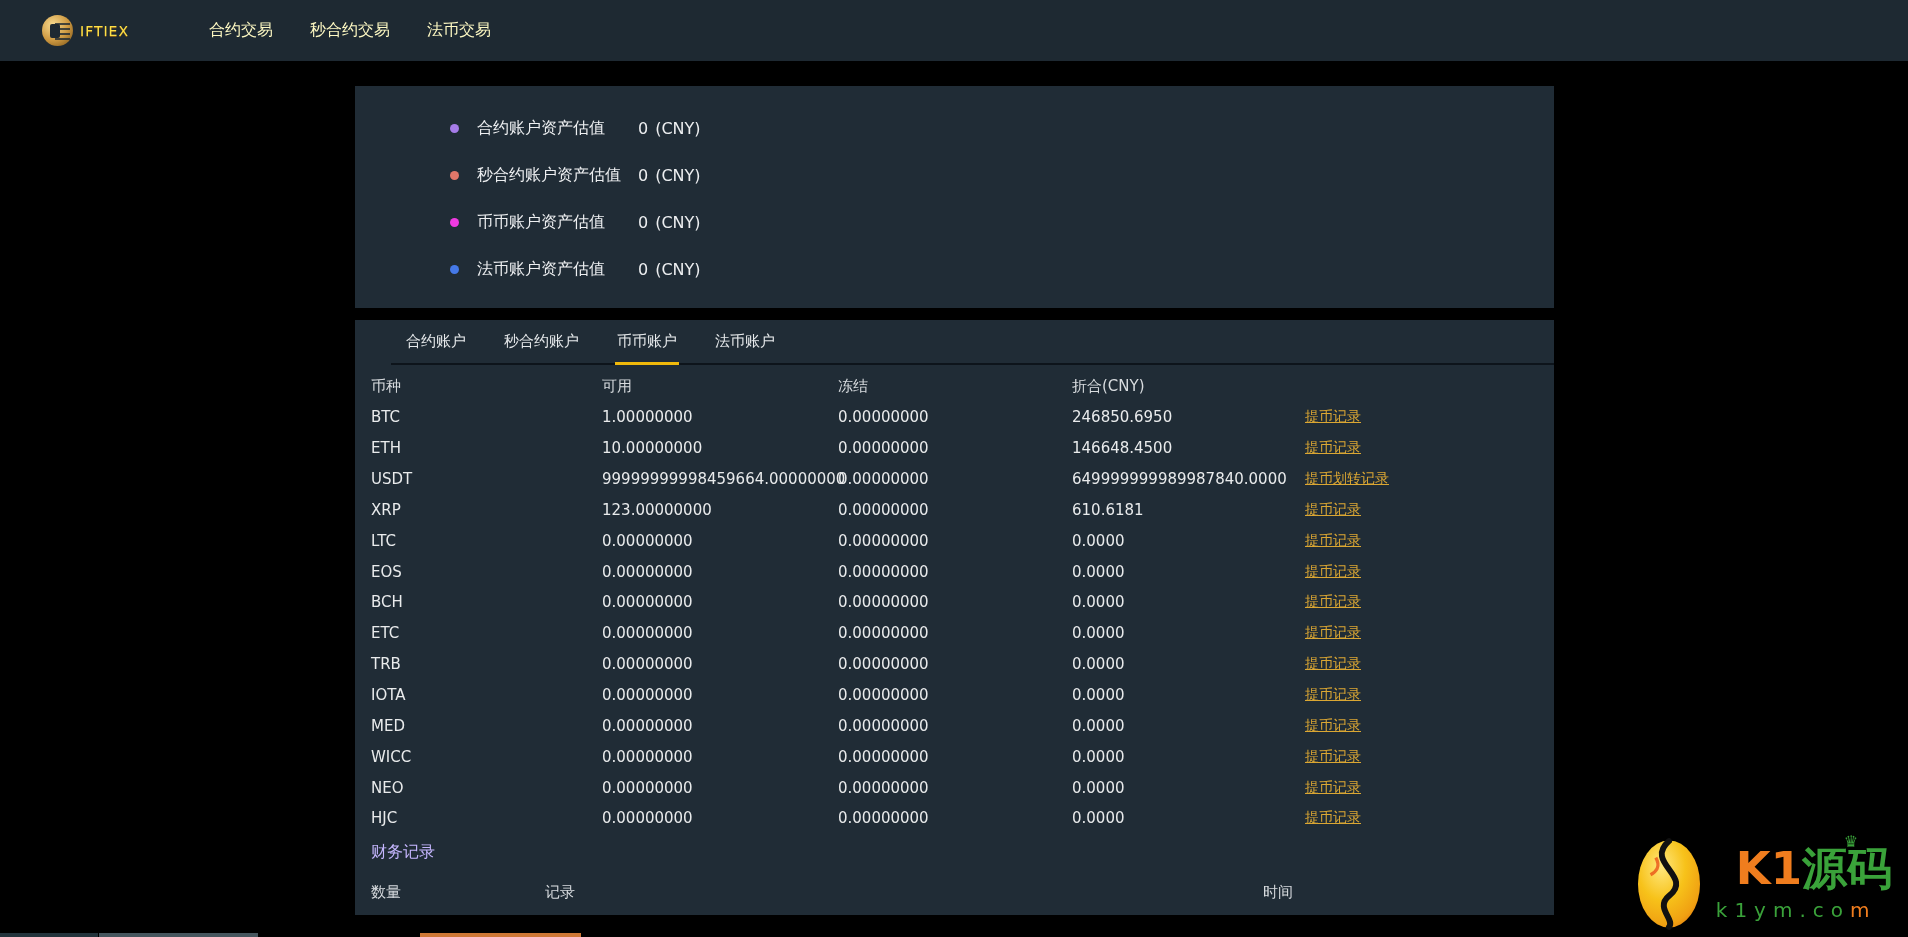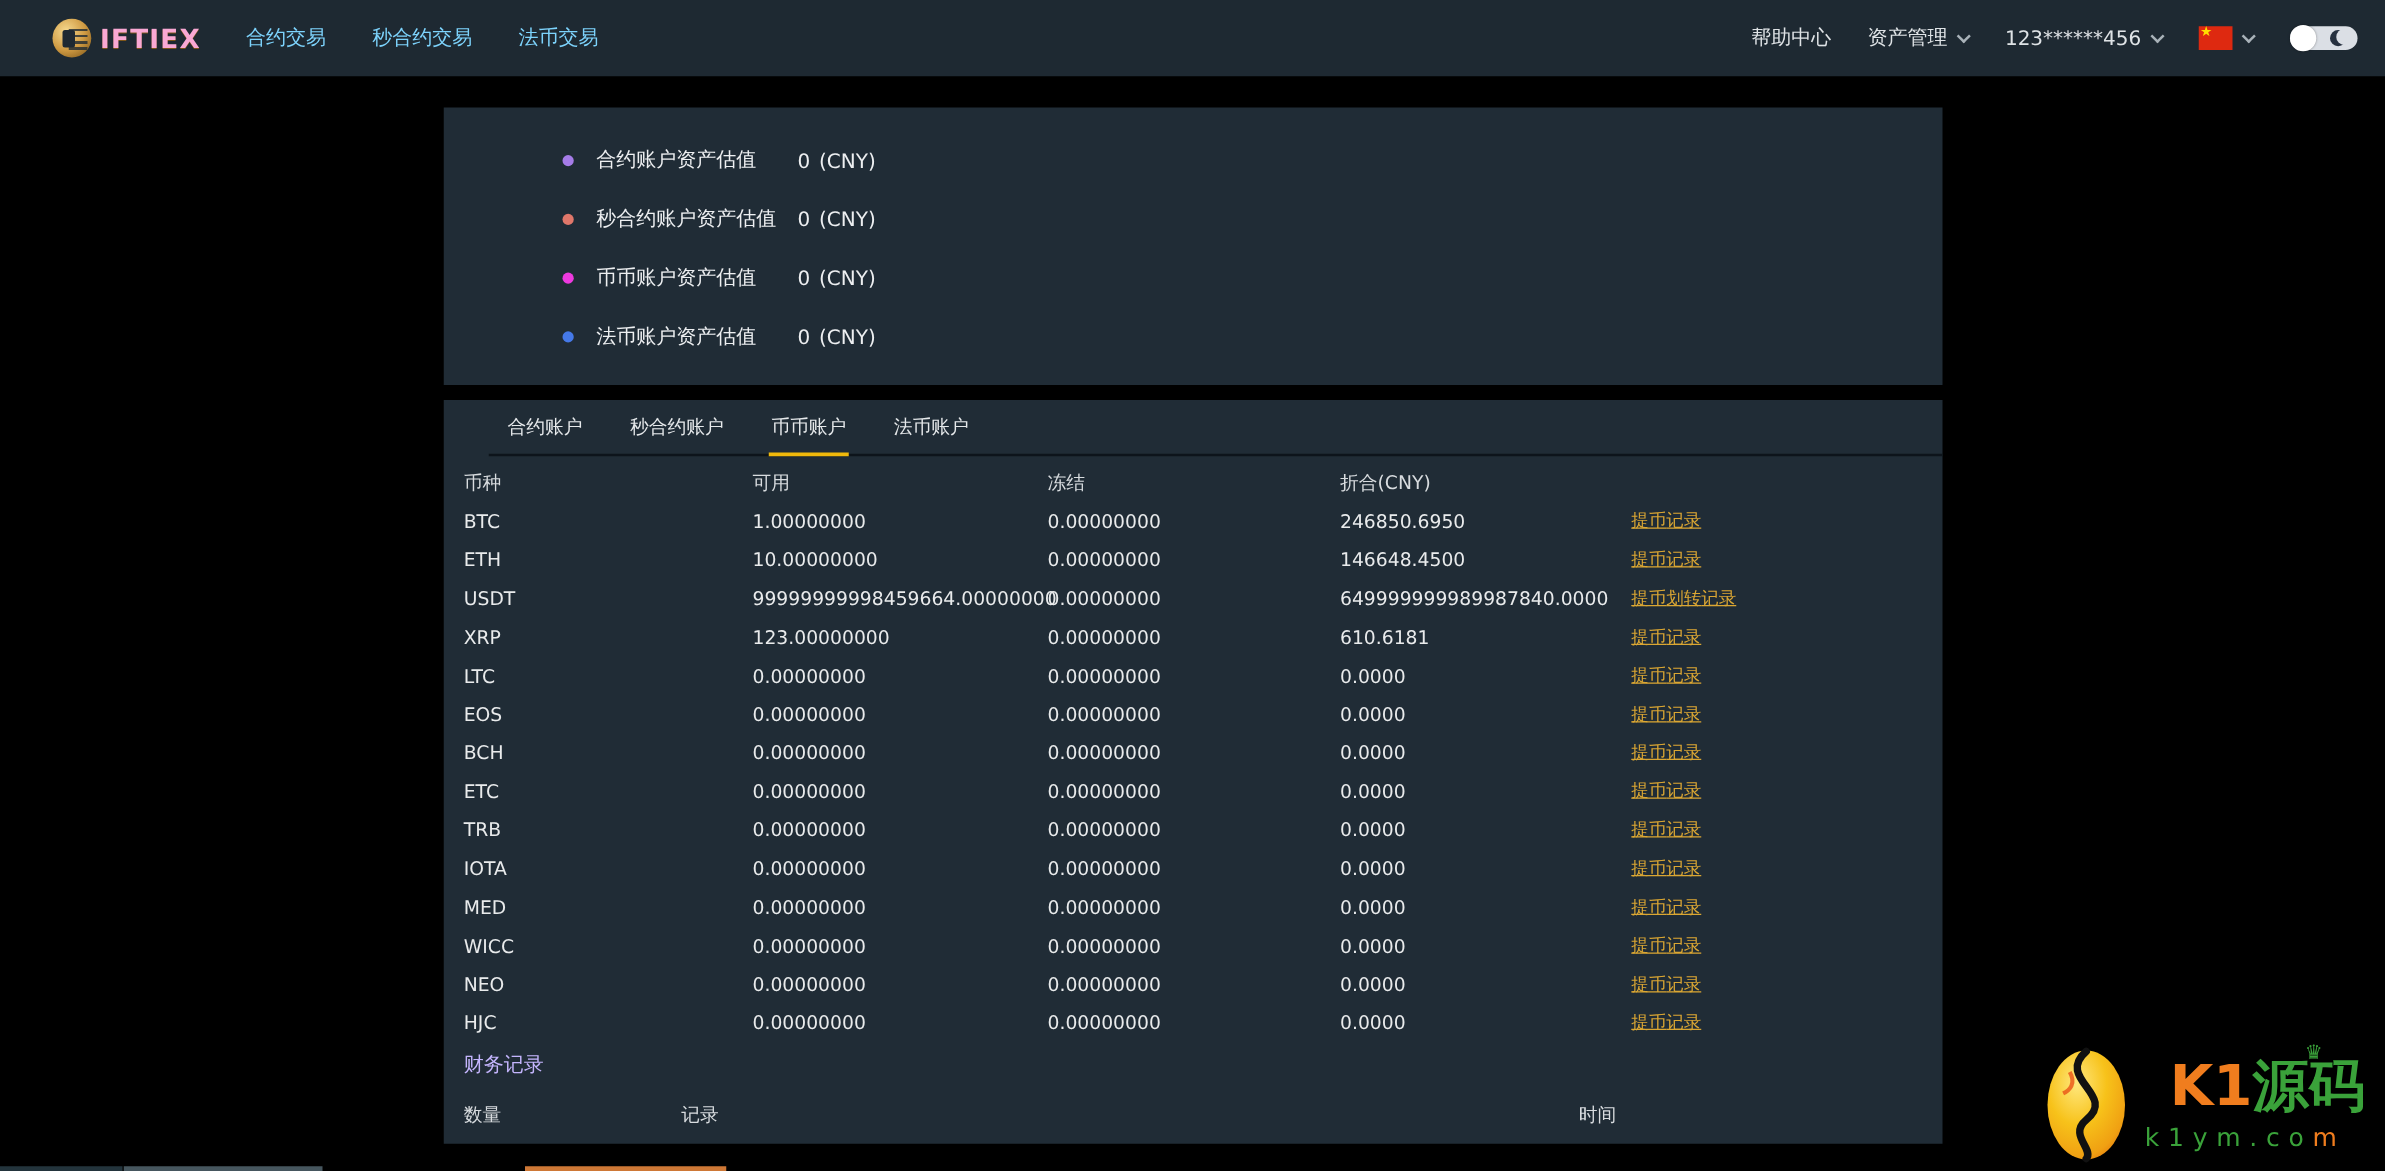--- a/index.html
+++ b/index.html
@@ -25,24 +25,24 @@
   }
   .logo-icon::after {
     content: ""; position: absolute; left: 13px; top: 5px; right: 3px; bottom: 5px;
     background: repeating-linear-gradient(#00000000 0 3px, #1e2932cc 3px 5px);
   }
   .logo-icon::before {
     content: ""; position: absolute; left: 8px; top: 9px; width: 10px; height: 14px;
     background: #1e2932; border-radius: 2px;
   }
   .logo-text {
-    margin-left: 7px; font-size: 21px; font-weight: bold; letter-spacing: 1px;
-    color: #f9a8d4; text-shadow: 0 1px 0 #7d5518;
-  }
-  .nav-menu { display: flex; margin-left: 36px; gap: 37px; font-size: 16px; color: #7dd3fc; }
+    margin-left: 7px; font-size: 14px; font-weight: normal; letter-spacing: 1px;
+    color: #fde047; text-shadow: 0 1px 0 #7d5518;
+  }
+  .nav-menu { display: flex; margin-left: 80px; gap: 37px; font-size: 16px; color: #fef9c3; }
   .nav-menu .nav-item { cursor: pointer; }
   .nav-right { margin-left: auto; margin-right: 22px; display: flex; align-items: center; gap: 29px; font-size: 16px; color: #dfe3e6; }
   .nav-group { display: flex; align-items: center; cursor: pointer; }
   .chevron {
     display: inline-block; width: 8px; height: 8px; margin-left: 9px; margin-top: -4px;
     border-right: 2px solid #a9b2b9; border-bottom: 2px solid #a9b2b9;
     transform: rotate(45deg);
   }
   .flag { width: 27px; height: 19px; background: #de2910; position: relative; display: inline-block; }
   .flag .star { position: absolute; left: 1px; top: -5px; color: #ffde00; font-size: 11px; line-height: 19px; }
@@ -95,43 +95,20 @@
 <div class="navbar">
   <div class="logo">
     <div class="logo-icon"></div>
     <div class="logo-text">IFTIEX</div>
   </div>
   <div class="nav-menu" id="nav-menu">
       <div class="nav-item">合约交易</div>
       <div class="nav-item">秒合约交易</div>
       <div class="nav-item">法币交易</div>
     </div>
-  <div class="nav-right">
-    <div class="nav-group">
-      <span>帮助中心</span>
-    </div>
-    <div class="nav-group">
-      <span>资产管理</span>
-      <span class="chevron"></span>
-    </div>
-    <div class="nav-group">
-      <span>123******456</span>
-      <span class="chevron"></span>
-    </div>
-    <div class="nav-group">
-      <span class="flag">
-          <span class="star">★</span>
-        </span>
-      <span class="chevron"></span>
-    </div>
-    <div class="toggle">
-      <span class="toggle-moon"></span>
-      <span class="toggle-knob"></span>
-    </div>
-  </div>
 </div>
 
 <div class="panel panel-summary" id="summary-rows">
     <div class="summary-row">
       <span class="dot" style="background: rgb(165, 124, 232);"></span>
       <span class="sum-label">合约账户资产估值</span>
       <span class="sum-value">0</span>
       <span class="sum-unit">(CNY)</span>
     </div>
     <div class="summary-row">

